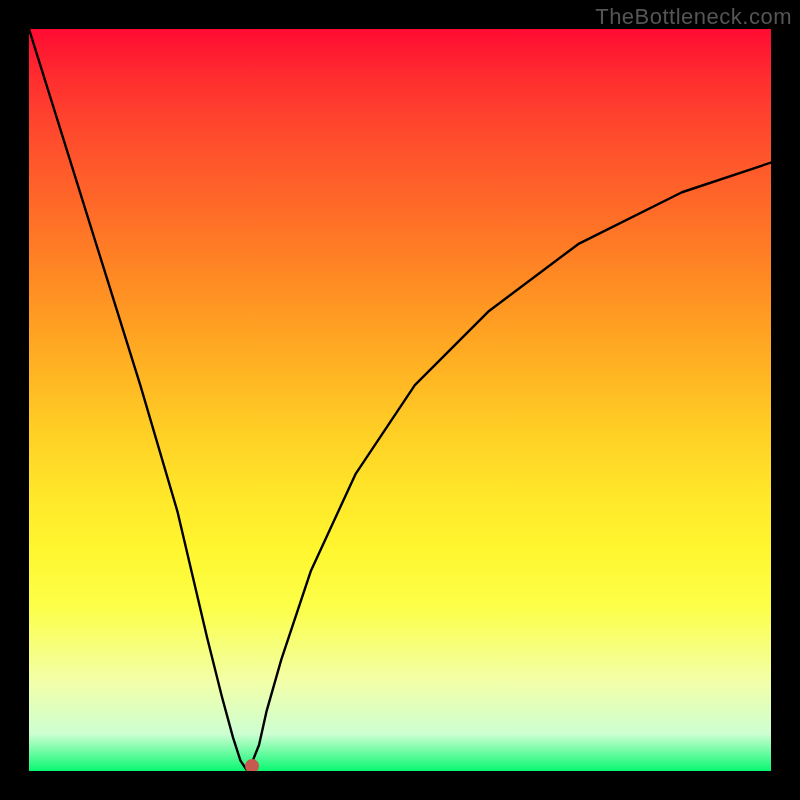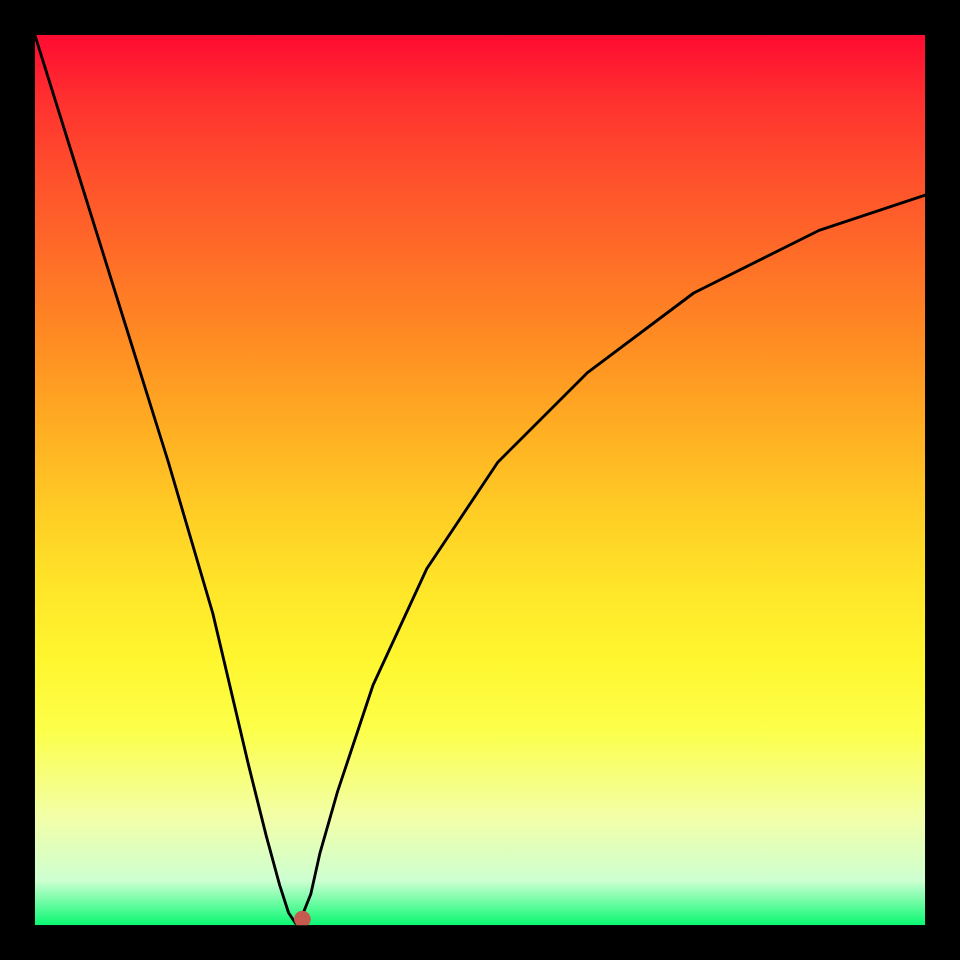--- a/index.html
+++ b/index.html
@@ -71,20 +71,21 @@
     height: 14px;
     border-radius: 50%;
     background: #c65a4e;
     transform: translate(-50%, -50%);
   }
 </style>
 </head>
 <body>
 
 <div class="frame">
+  <div class="watermark">TheBottleneck.com</div>
 
   <div class="plot-outer">
     <div class="gradient"></div>
     <svg class="curve" viewBox="0 0 742 742" preserveAspectRatio="none">
       <path id="curve-path" fill="none" stroke="#000000" stroke-width="2.4" stroke-linejoin="round" stroke-linecap="round" d="M0.00 0.00 L37.10 118.72 L74.20 237.44 L111.30 356.16 L148.40 482.30 L178.08 608.44 L192.92 667.80 L204.05 708.61 L211.47 731.61 L217.41 740.52 L222.60 734.58 L230.02 716.03 L237.44 682.64 L252.28 630.70 L281.96 541.66 L326.48 445.20 L385.84 356.16 L460.04 281.96 L549.08 215.18 L652.96 163.24 L742.00 133.56"></path>
     </svg>
     <div id="marker-dot" class="dot" style="left: 222.6px; top: 736.806px; width: 14px; height: 14px; background: rgb(198, 90, 78);"></div>
   </div>
 </div>
 

